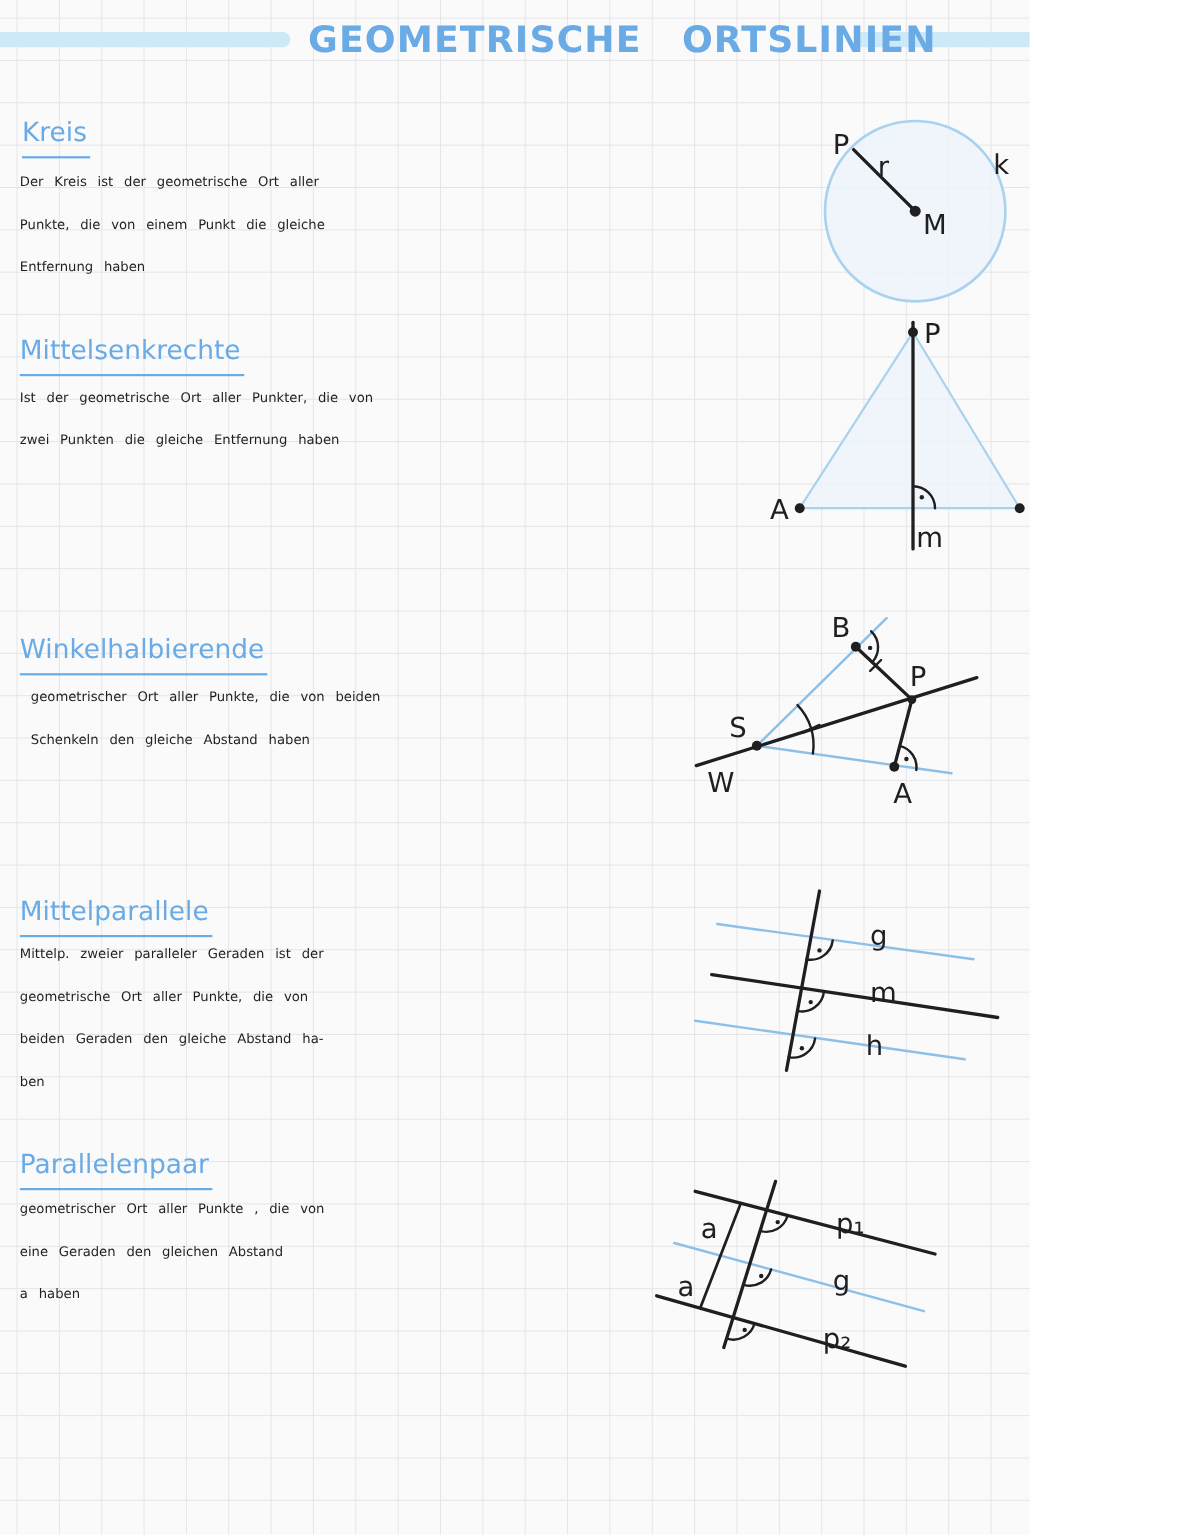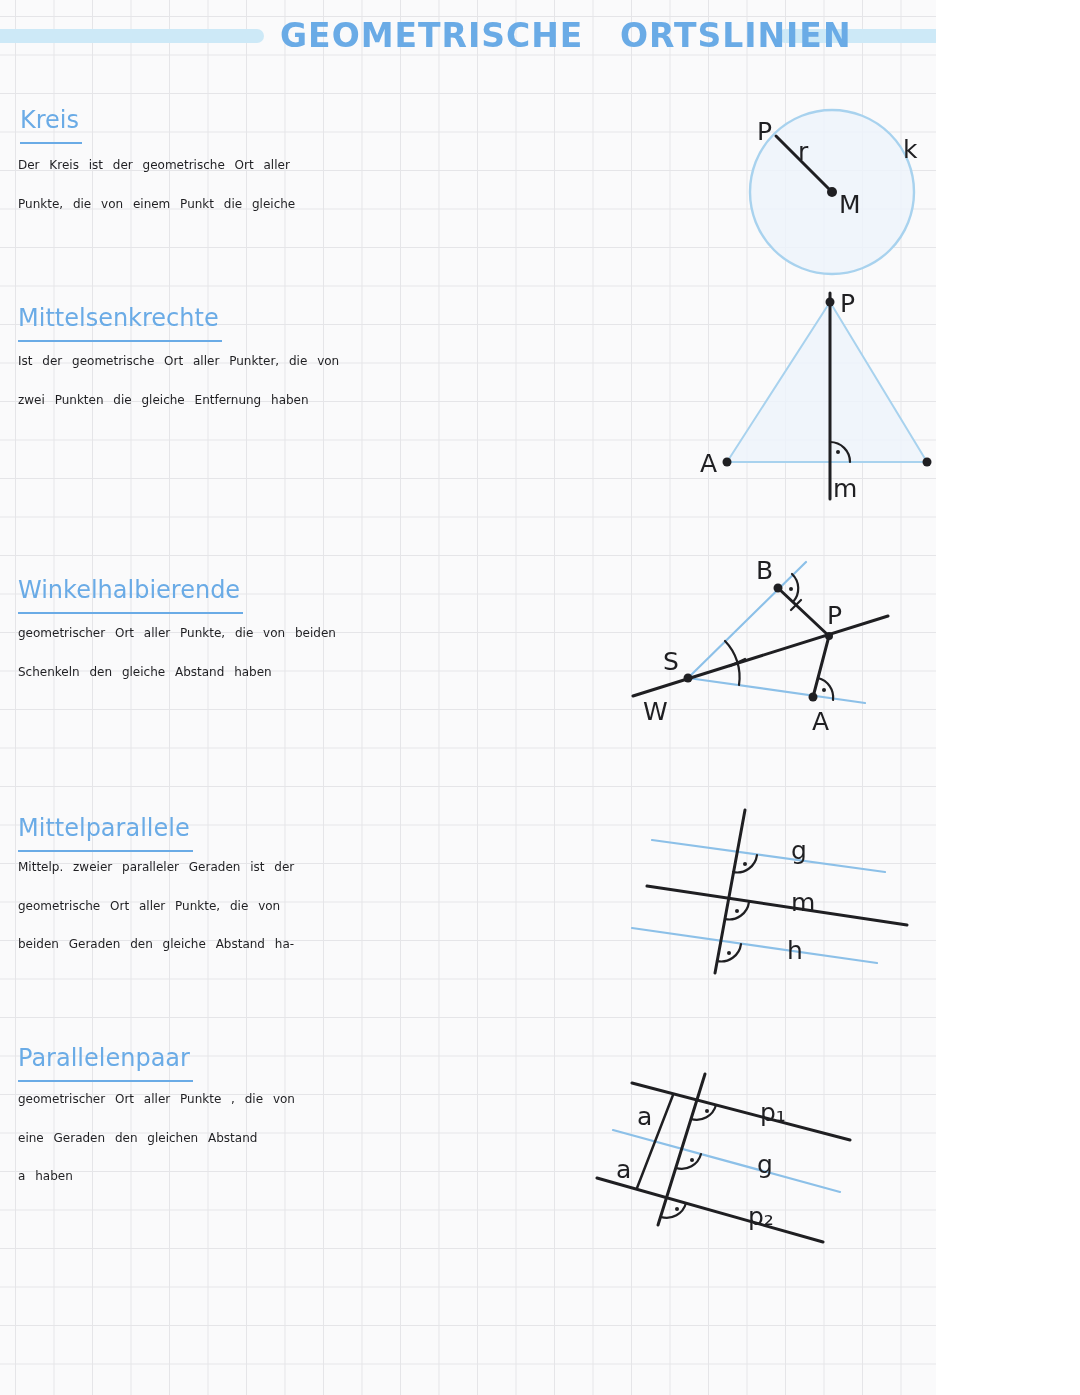--- a/index.html
+++ b/index.html
@@ -51,39 +51,41 @@
 <div class="page">
 
   <div class="hl-bar hl-left"></div>
   <div class="hl-bar hl-right"></div>
   <h1 class="title">GEOMETRISCHE ORTSLINIEN</h1>
 
   <h2 class="heading" style="left:20px; top:106px;">Kreis</h2>
   <div class="body-block" style="left:18px; top:146px;">
     <div>Der Kreis ist der geometrische Ort aller</div>
     <div>Punkte, die von einem Punkt die gleiche</div>
+    <div>Entfernung haben</div>
   </div>
 
   <h2 class="heading" style="left:18px; top:304px;">Mittelsenkrechte</h2>
   <div class="body-block" style="left:18px; top:342px;">
     <div>Ist der geometrische Ort aller Punkter, die von</div>
     <div>zwei Punkten die gleiche Entfernung haben</div>
   </div>
 
   <h2 class="heading" style="left:18px; top:576px;">Winkelhalbierende</h2>
-  <div class="body-block" style="left:18px; top:614px;">
+  <div class="body-block" style="left:28px; top:614px;">
     <div>geometrischer Ort aller Punkte, die von beiden</div>
     <div>Schenkeln den gleiche Abstand haben</div>
   </div>
 
   <h2 class="heading" style="left:18px; top:814px;">Mittelparallele</h2>
   <div class="body-block" style="left:18px; top:848px;">
     <div>Mittelp. zweier paralleler Geraden ist der</div>
     <div>geometrische Ort aller Punkte, die von</div>
     <div>beiden Geraden den gleiche Abstand ha-</div>
+    <div>ben</div>
   </div>
 
   <h2 class="heading" style="left:18px; top:1044px;">Parallelenpaar</h2>
   <div class="body-block" style="left:18px; top:1080px;">
     <div>geometrischer Ort aller Punkte , die von</div>
     <div>eine Geraden den gleichen Abstand</div>
     <div>a haben</div>
   </div>
 
   <svg class="diagram" style="left:690px; top:95px;" width="310" height="200" viewBox="690 95 310 200">

